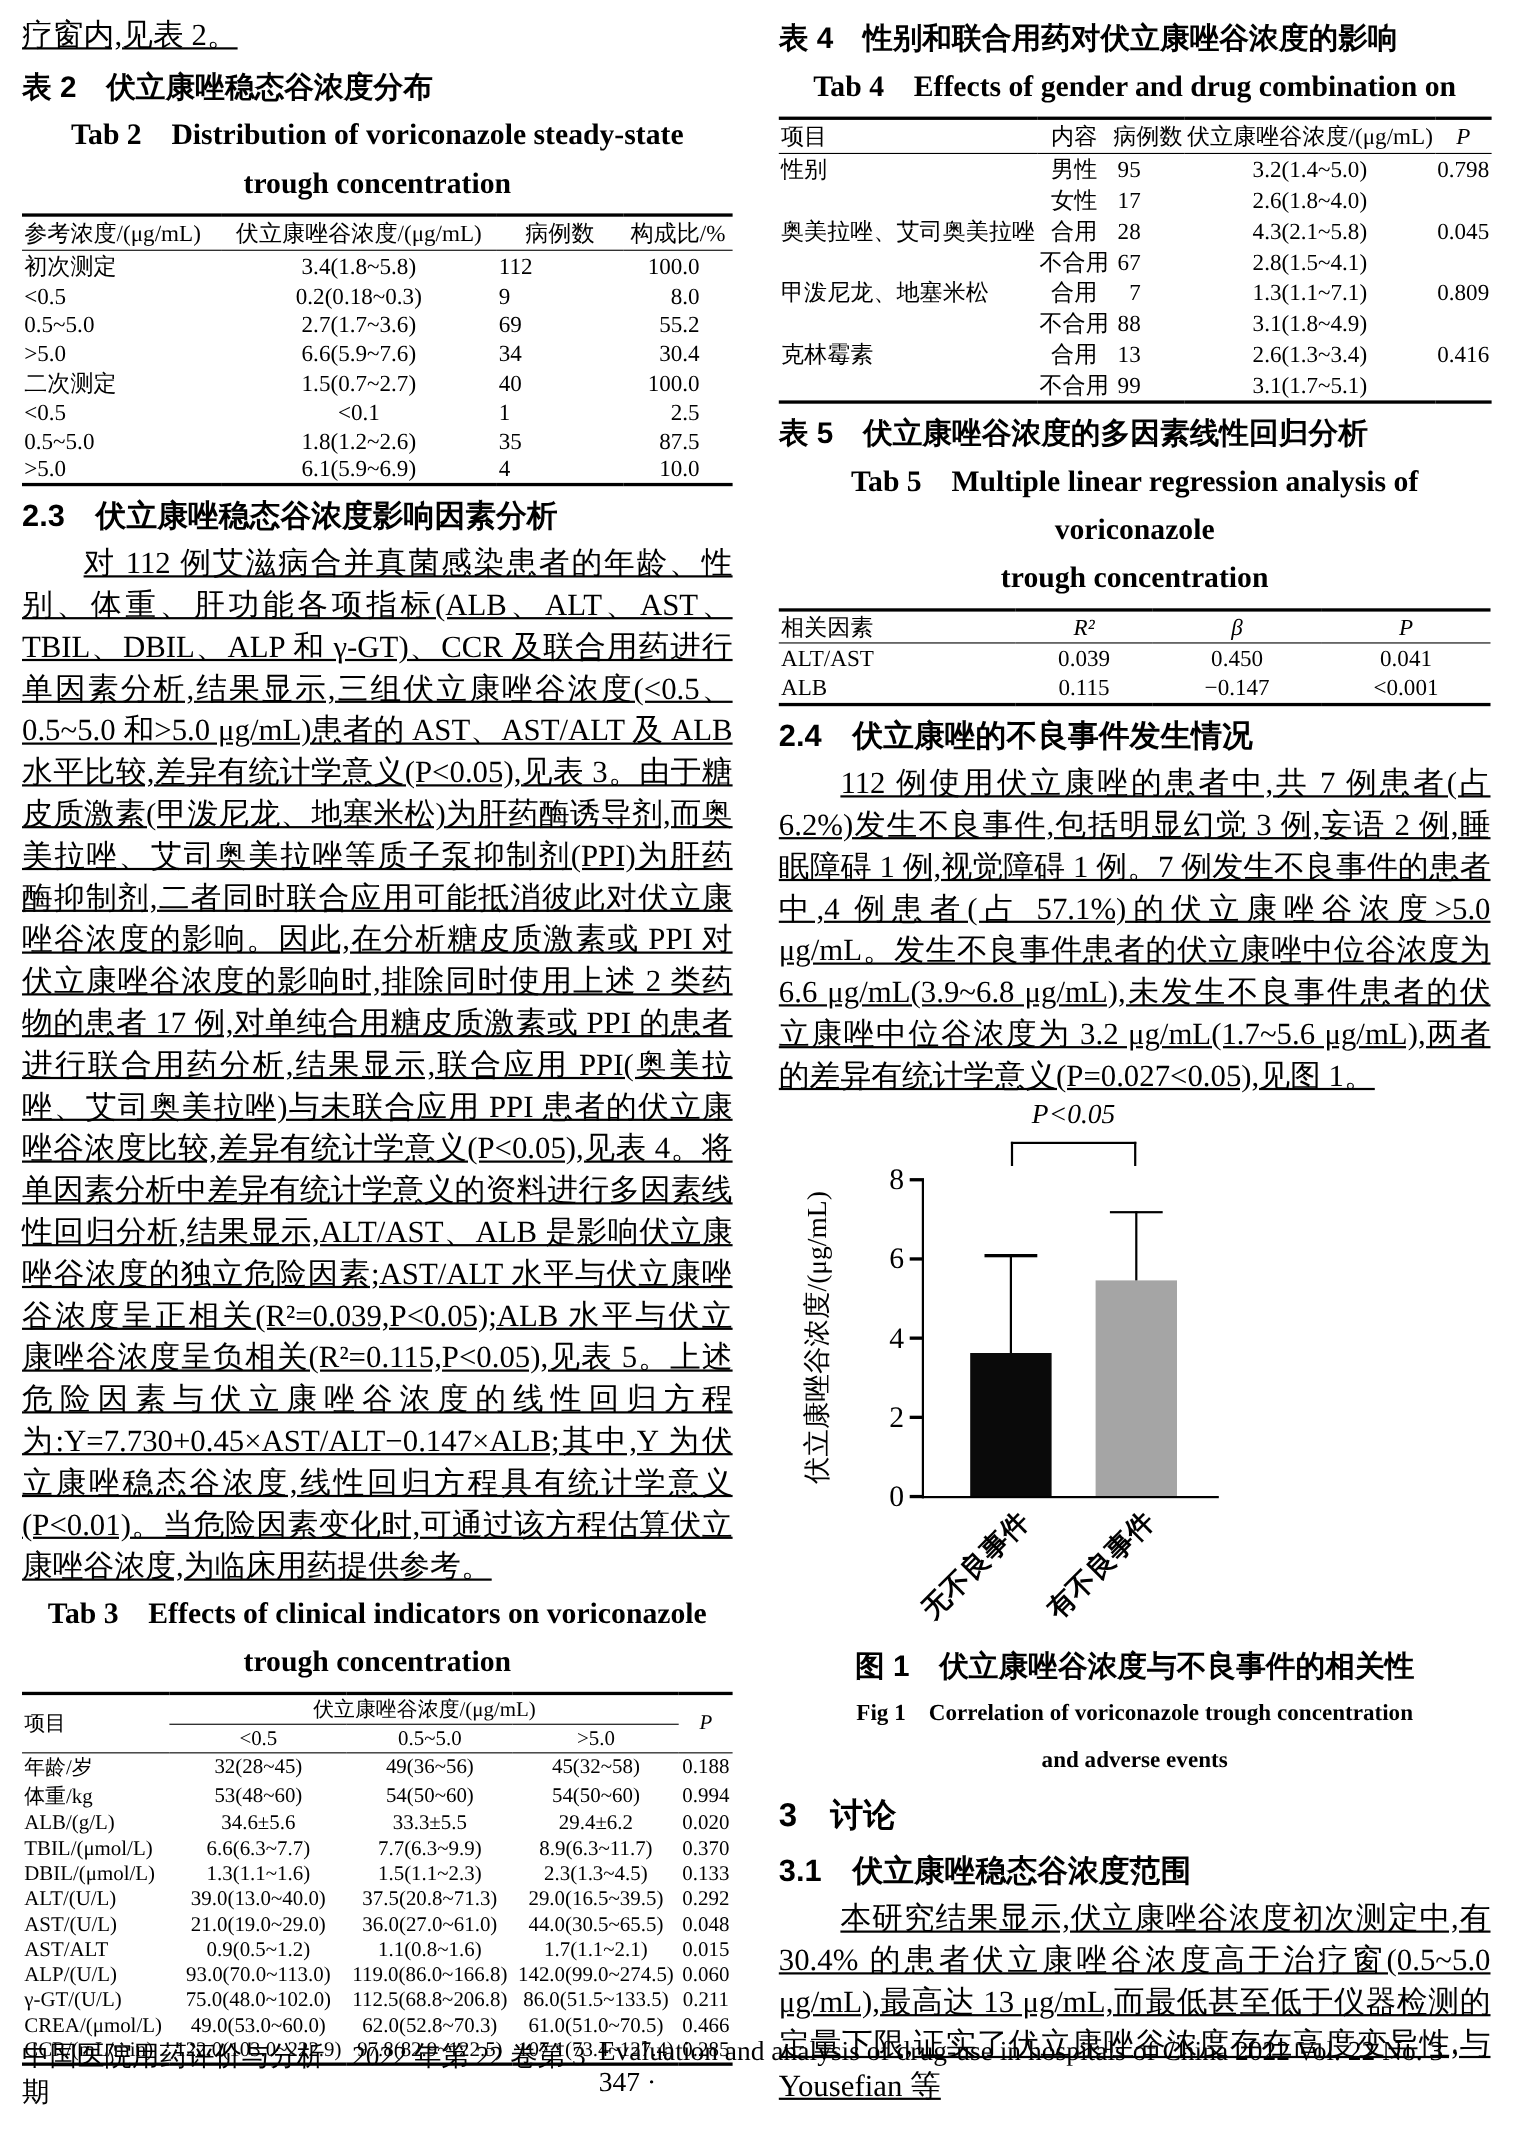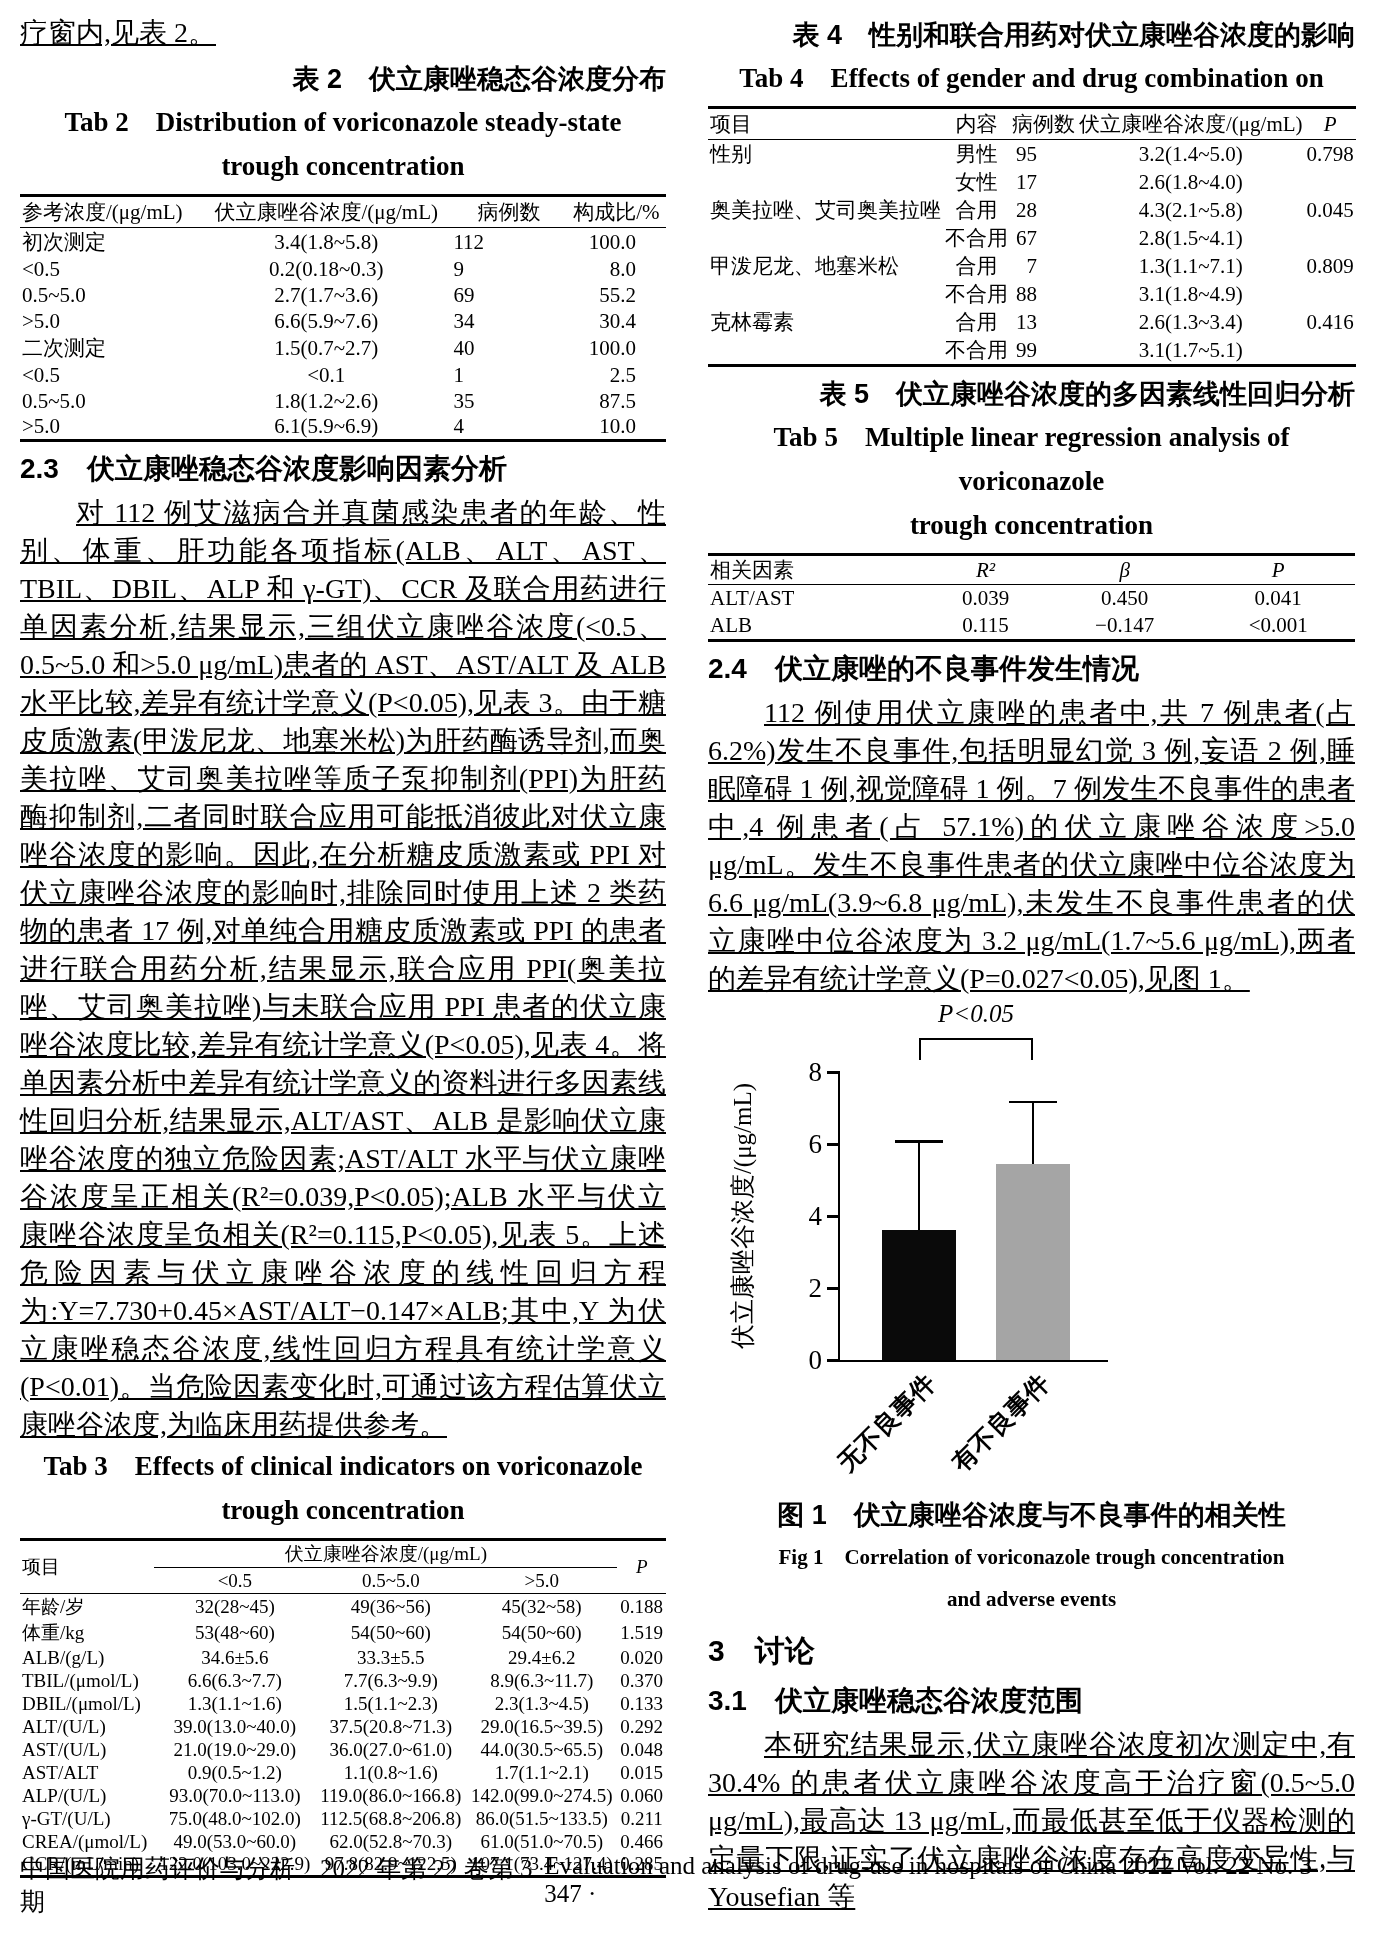--- a/index.html
+++ b/index.html
@@ -15,21 +15,21 @@
   .body-text { font-size:28px; line-height:38px; text-align:justify;text-decoration:underline; }
   .intro { text-indent:0; margin-bottom:2px; }
   .para { text-indent:2em; }
 
   .h-sec {
     font-family:"Liberation Sans","DejaVu Sans",sans-serif;
     font-weight:bold; font-size:28px; line-height:42px; margin:6px 0 4px 0;
   }
   .tt-zh {
     font-family:"Liberation Sans","DejaVu Sans",sans-serif;
-    font-weight:bold; font-size:27px; text-align:right; line-height:42px; margin-top:6px;
+    font-weight:bold; font-size:27px; text-align:left; line-height:42px; margin-top:6px;
   }
   .tt-en {
     font-weight:bold; font-size:27px; text-align:center; line-height:44px;
     font-family:"Liberation Serif","DejaVu Serif",serif;
   }
 
   table.tbl { width:100%; border-collapse:collapse; margin:6px 0 4px 0;
     border-top:3px solid #000; border-bottom:3px solid #000; }
   .tbl thead { border-bottom:1.5px solid #000; }
   .tbl th, .tbl td { font-weight:normal; text-align:center; padding:0 2px; white-space:nowrap; }
@@ -185,21 +185,21 @@
               <td>32(28~45)</td>
               <td>49(36~56)</td>
               <td>45(32~58)</td>
               <td>0.188</td>
             </tr>
             <tr>
               <td>体重/kg</td>
               <td>53(48~60)</td>
               <td>54(50~60)</td>
               <td>54(50~60)</td>
-              <td>1.519</td>
+              <td>0.994</td>
             </tr>
             <tr>
               <td>ALB/(g/L)</td>
               <td>34.6±5.6</td>
               <td>33.3±5.5</td>
               <td>29.4±6.2</td>
               <td>0.020</td>
             </tr>
             <tr>
               <td>TBIL/(μmol/L)</td>

